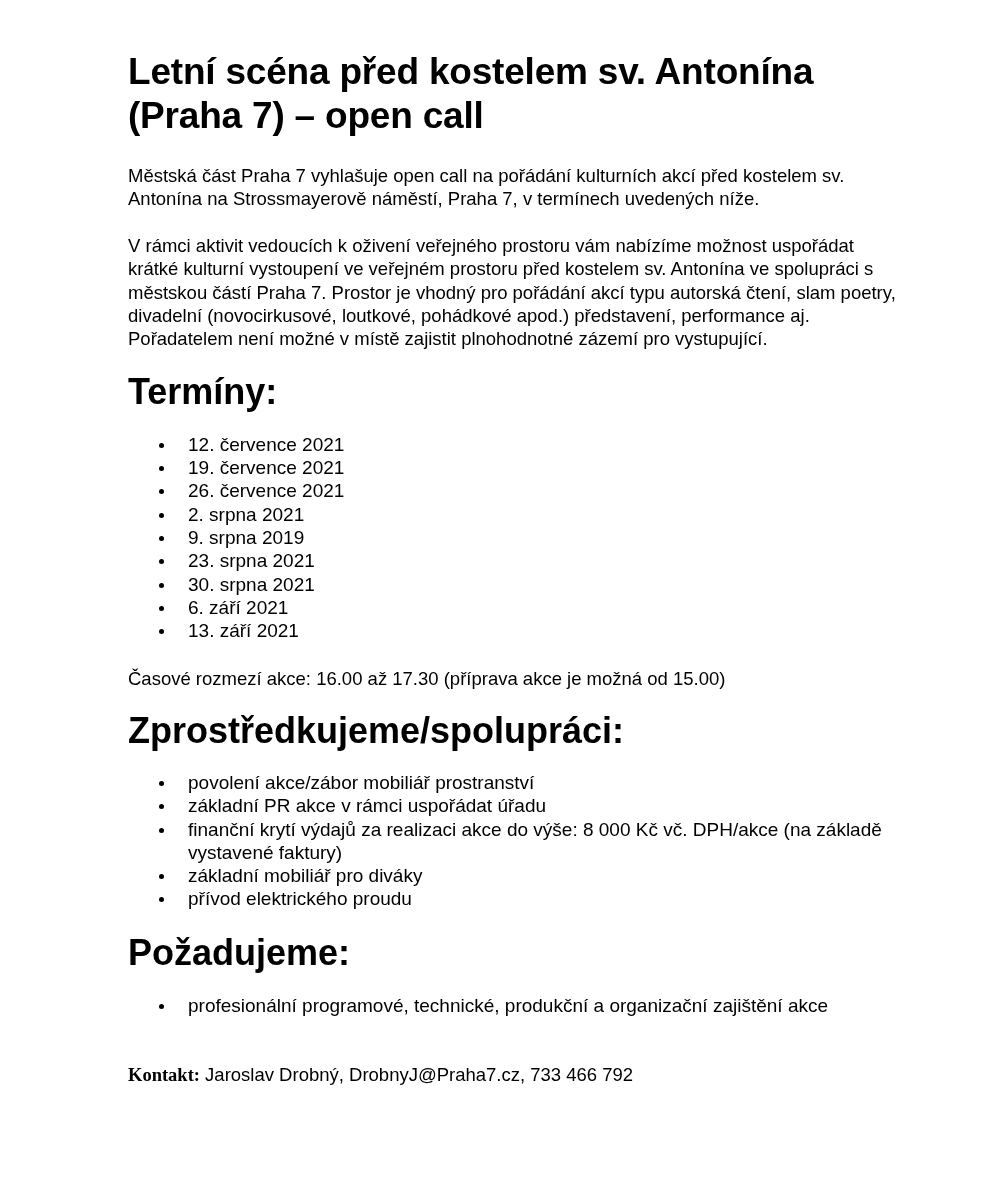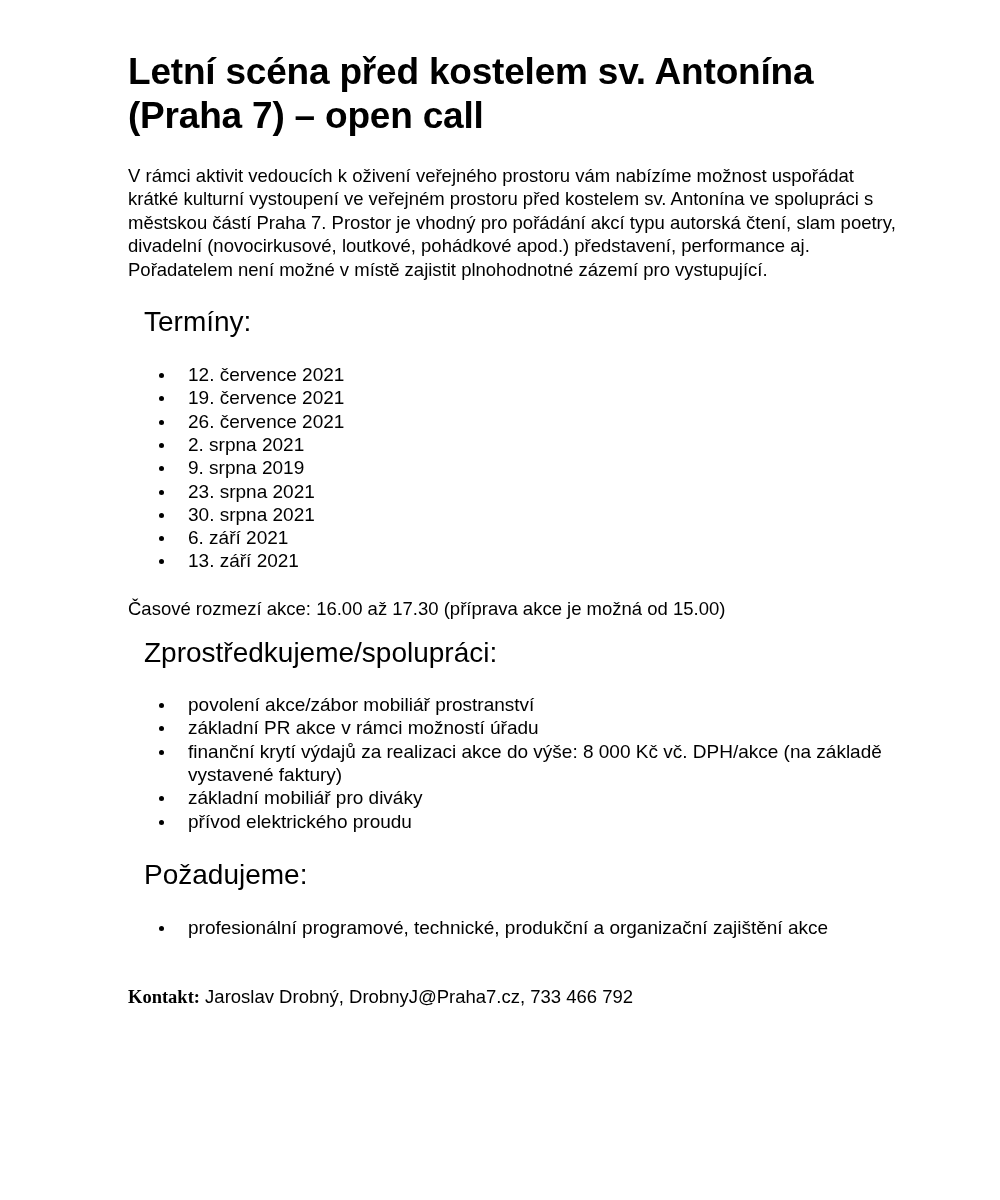--- a/index.html
+++ b/index.html
@@ -8,64 +8,65 @@
       font-family: "Liberation Sans", sans-serif; color: #000;
     }
     .page { position: absolute; left: 128px; top: 50px; width: 770px; }
     h1 {
       font-size: 37px; line-height: 44px; font-weight: bold;
       margin: 0 0 26px 0; letter-spacing: -0.2px;
     }
     p { font-size: 18.5px; line-height: 23.4px; margin: 0; }
     .p1 { margin-bottom: 23px; }
     .p2 { margin-bottom: 24px; }
-    h2 { font-size: 28px; line-height: 34px; font-weight: normal; margin: 16px; }
+    h2 { font-size: 36px; line-height: 34px; font-weight: bold; margin: 0; }
     ul { list-style: none; margin: 0; padding: 0; }
     li {
       position: relative; font-size: 19px; line-height: 23.3px;
       padding-left: 60px;
     }
     li::before {
       content: ""; position: absolute; left: 31px; top: 10px;
       width: 5px; height: 5px; border-radius: 50%; background: #000;
     }
     .h-terms { margin-bottom: 24px; }
     .terms-list { margin-bottom: 24px; }
-    .time { }
+    .time { margin-bottom: 24px; }
     .h-provide { margin-bottom: 23px; }
     .provide-list { margin-bottom: 25px; }
     .h-require { margin-bottom: 24px; }
     .require-list { margin-bottom: 46px; }
     .contact b { font-weight: bold; font-family: Liberation Serif, serif; }
   </style>
 </head>
 <body>
 
 <div class="page">
   <h1>Letní scéna před kostelem sv. Antonína (Praha 7) – open call</h1>
+  <p class="p1">Městská část Praha 7 vyhlašuje open call na pořádání kulturních akcí před kostelem sv. Antonína na Strossmayerově náměstí, Praha 7, v termínech uvedených níže.</p>
   <p class="p2">V rámci aktivit vedoucích k oživení veřejného prostoru vám nabízíme možnost uspořádat krátké kulturní vystoupení ve veřejném prostoru před kostelem sv. Antonína ve spolupráci s městskou částí Praha 7. Prostor je vhodný pro pořádání akcí typu autorská čtení, slam poetry, divadelní (novocirkusové, loutkové, pohádkové apod.) představení, performance aj. Pořadatelem není možné v místě zajistit plnohodnotné zázemí pro vystupující.</p>
 
   <h2 class="h-terms">Termíny:</h2>
   <ul class="terms-list">
     <li>12. července 2021</li>
     <li>19. července 2021</li>
     <li>26. července 2021</li>
     <li>2. srpna 2021</li>
     <li>9. srpna 2019</li>
     <li>23. srpna 2021</li>
     <li>30. srpna 2021</li>
     <li>6. září 2021</li>
     <li>13. září 2021</li>
   </ul>
   <p class="time">Časové rozmezí akce: 16.00 až 17.30 (příprava akce je možná od 15.00)</p>
 
   <h2 class="h-provide">Zprostředkujeme/spolupráci:</h2>
   <ul class="provide-list">
     <li>povolení akce/zábor mobiliář prostranství</li>
-    <li>základní PR akce v rámci možností úřadu</li>
+    <li>základní PR akce v rámci uspořádat úřadu</li>
     <li>finanční krytí výdajů za realizaci akce do výše: 8 000 Kč vč. DPH/akce (na základě vystavené faktury)</li>
     <li>základní mobiliář pro diváky</li>
     <li>přívod elektrického proudu</li>
   </ul>
 
   <h2 class="h-require">Požadujeme:</h2>
   <ul class="require-list">
     <li>profesionální programové, technické, produkční a organizační zajištění akce</li>
   </ul>
 

